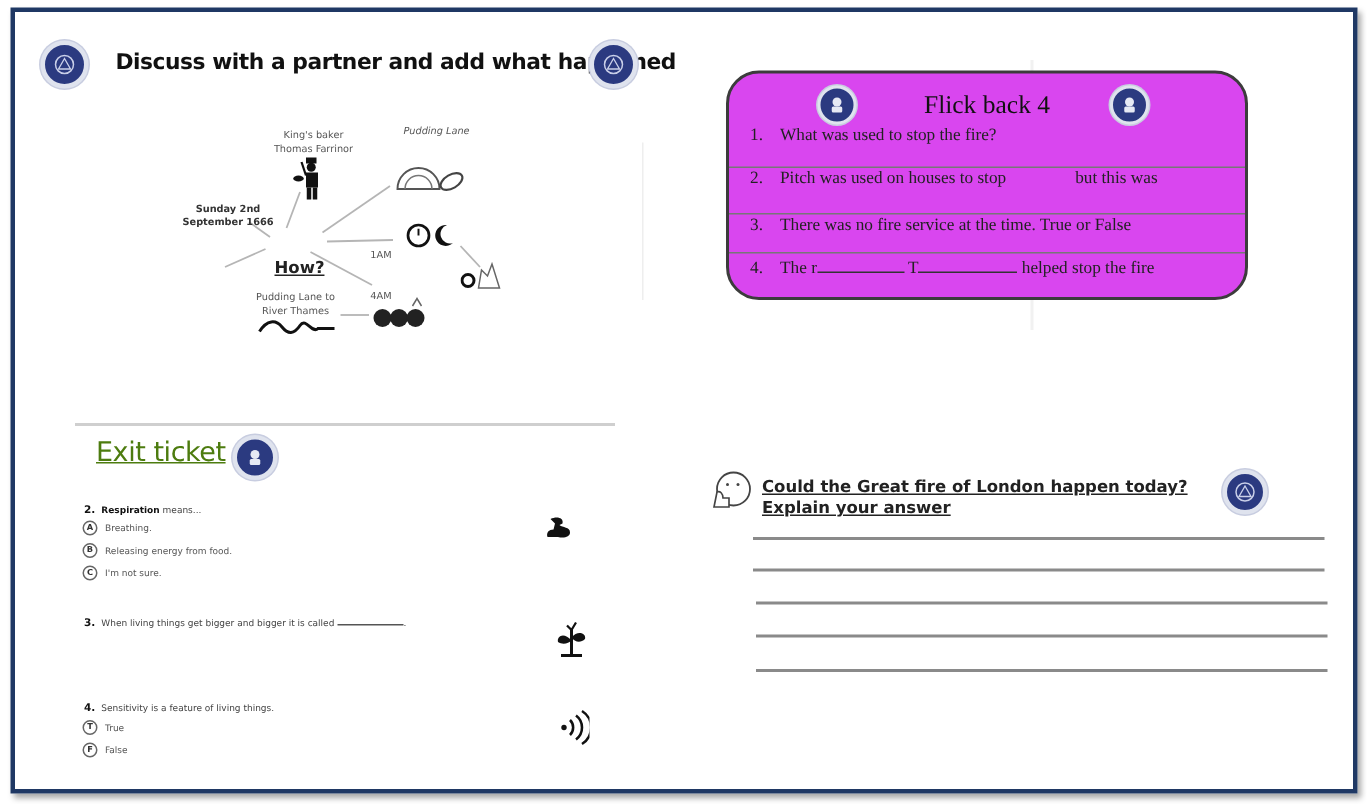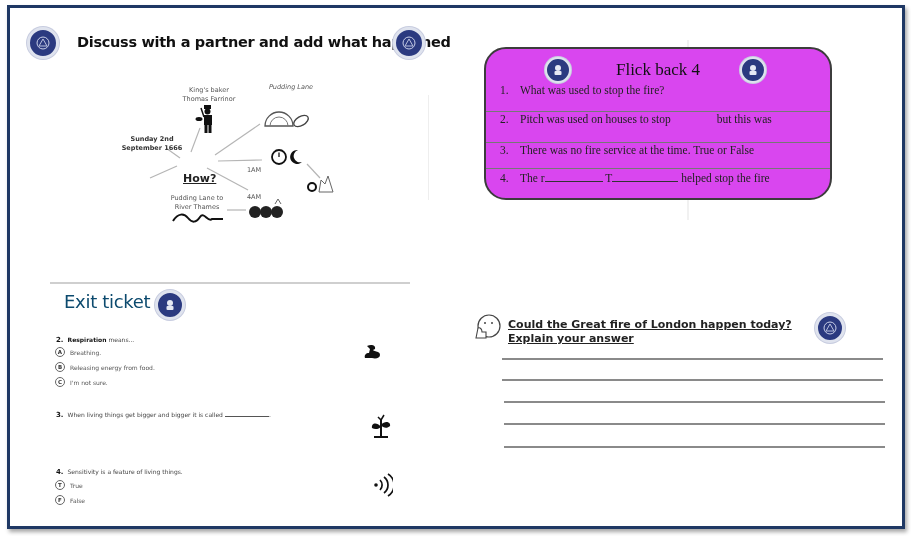--- a/index.html
+++ b/index.html
@@ -55,21 +55,21 @@
   .blank { display: inline-block; border-bottom: 1px solid #333; height: 10px; vertical-align: baseline; }
   .gap { display: inline-block; }
   .fold-line { position: absolute; left: 687px; top: 40px; width: 2px; height: 180px; background: #f1f1f1; }
 
   
   .section-divider { position: absolute; left: 50px; top: 282px; width: 360px; height: 2px; background: #cfcfcf; }
 
   
   .exit-title {
     position: absolute; left: 64px; top: 291px; font-family: "DejaVu Sans", sans-serif;
-    font-size: 18px; color: #0c4a6e; letter-spacing: -0.3px;
+    font-size: 18px; text-decoration: underline; color: #4d7c0f; letter-spacing: -0.3px;
   }
   .et-q { position: absolute; font-family: "DejaVu Sans", sans-serif; font-size: 6px; color: #444; }
   .et-q .qn { font-weight: bold; font-size: 7px; color: #111; margin-right: 4px; }
   .et-q b { color: #111; }
   .et-opt { position: absolute; display: flex; align-items: center; font-family: "DejaVu Sans", sans-serif; font-size: 6px; color: #555; }
   .et-opt .circ {
     width: 10px; height: 10px; border: 1px solid #666; border-radius: 50%;
     font-size: 5.5px; font-weight: bold; display: flex; align-items: center; justify-content: center;
     margin-right: 5px; color: #333;
   }

